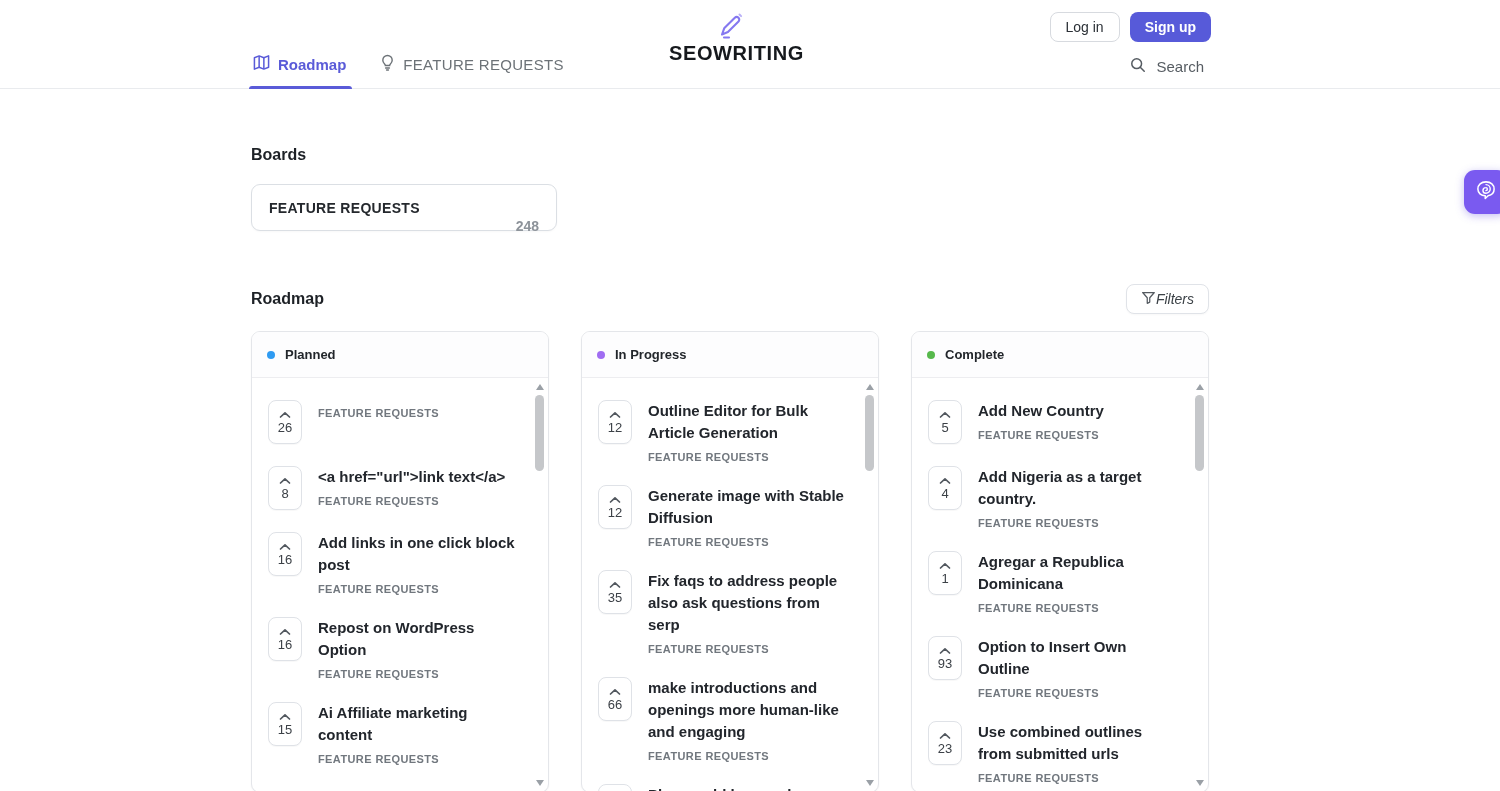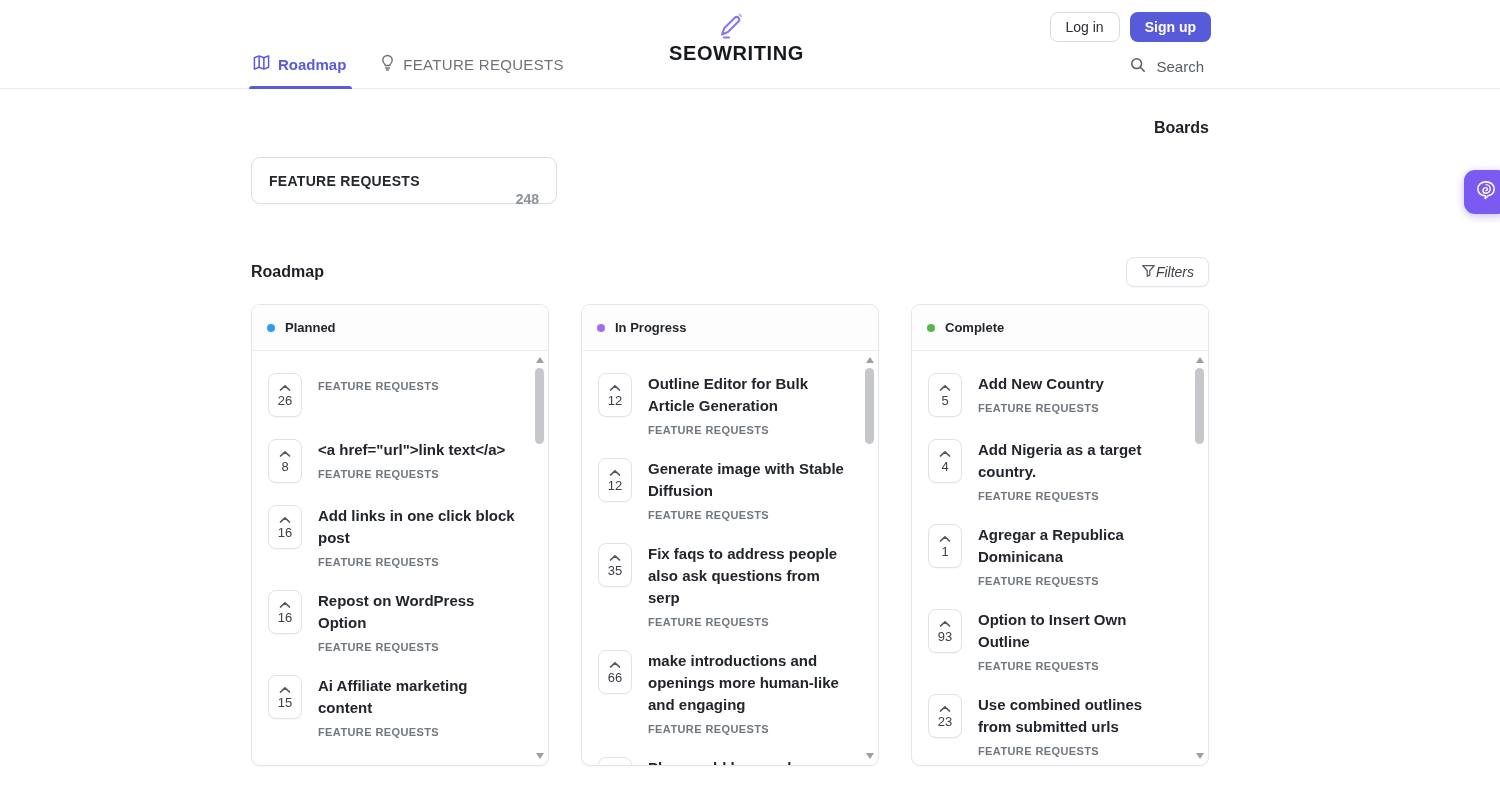--- a/index.html
+++ b/index.html
@@ -23,21 +23,21 @@
   .tab.active { font-weight:600; }
   .tab.active::after { content:""; position:absolute; left:-2px; right:-2px; bottom:-1px; height:3px;
          border-radius:3px 3px 0 0; background:currentColor; }
   .tab.inactive { color:#6c7277; font-weight:500; letter-spacing:.3px; }
   .searchbox { position:absolute; right:7px; bottom:12px; display:flex; align-items:center; gap:10px;
          color:#565c62; font-size:15px; cursor:pointer; }
 
   
   main { margin-left:251px; width:958px; }
   .section-heading { font-size:16px; font-weight:700; color:#1d2126; }
-  .boards-heading { margin-top:30px;text-align:right; }
+  .boards-heading { margin-top:57px; }
   .board-card { margin-top:20px; width:306px; height:47px; border:1px solid #dbdfe4; border-radius:9px;
       display:flex; align-items:center; justify-content:space-between; padding:0 17px;
       background:#fff; box-shadow:0 1px 2px rgba(20,22,26,.03); cursor:pointer; }
   .board-card .bname { font-size:14px; font-weight:600; letter-spacing:.3px; color:#24282d; }
   .board-card .bcount { font-size:14px; font-weight:600; color:#8d939a;margin-top:36px; }
 
   .roadmap-head { margin-top:53px; display:flex; align-items:center; justify-content:space-between; }
   .btn-filters { background:#fff; border:1px solid #e0e3e8; color:#3c4247; padding:0 14px;
       box-shadow:0 1px 2px rgba(20,22,26,.03);font-style:italic; }
 

